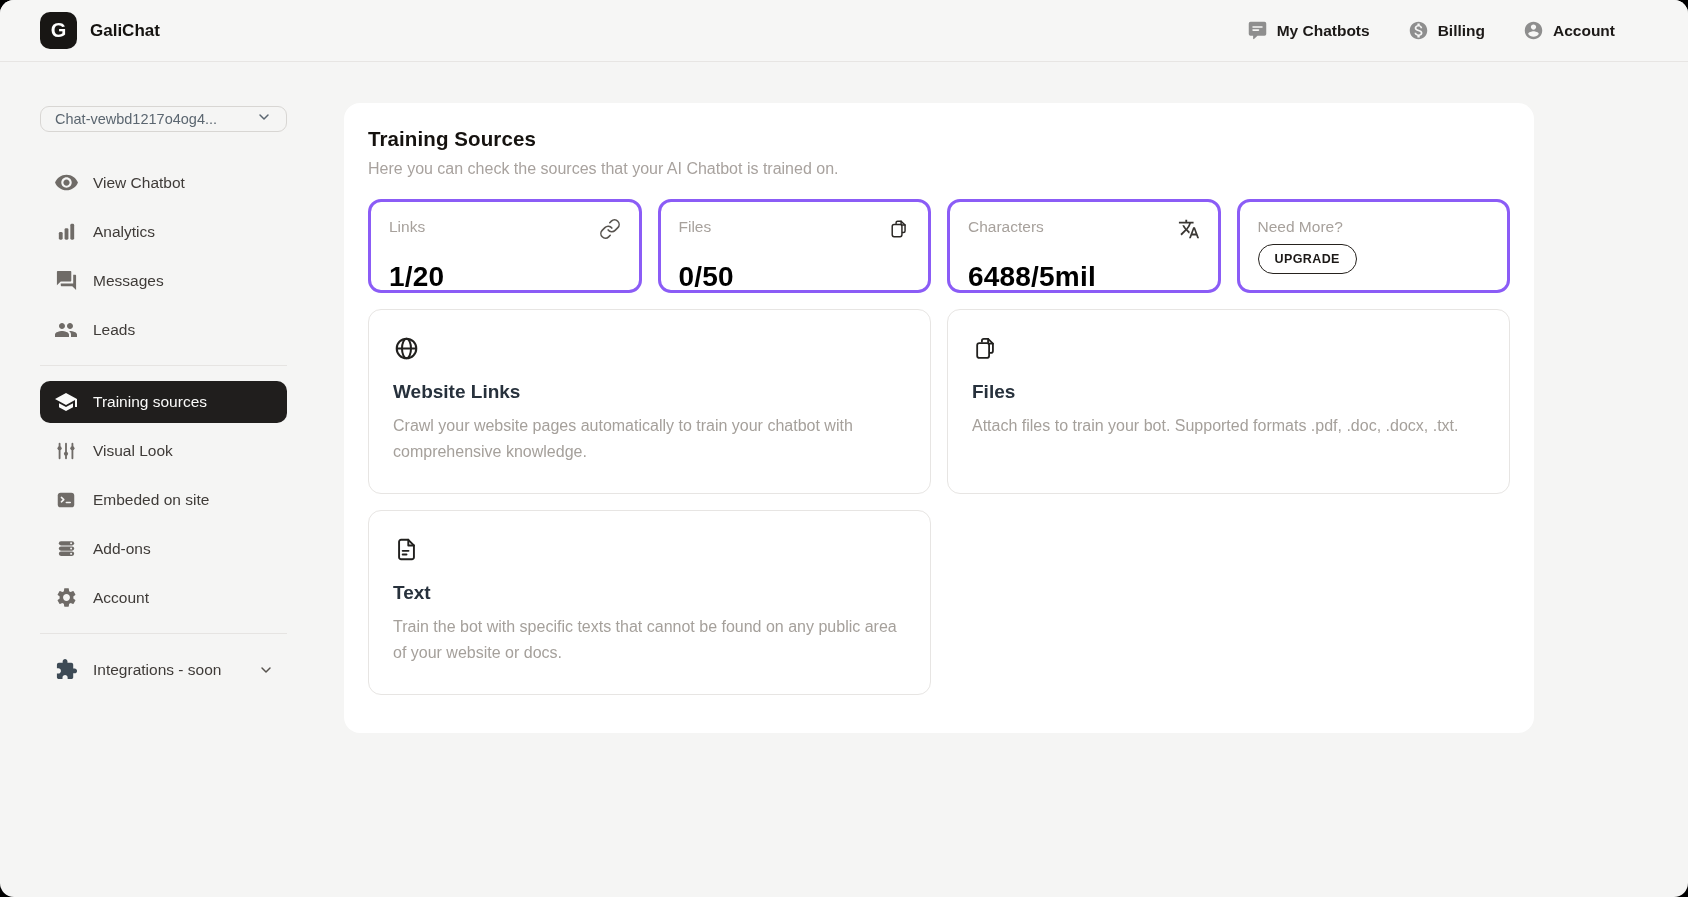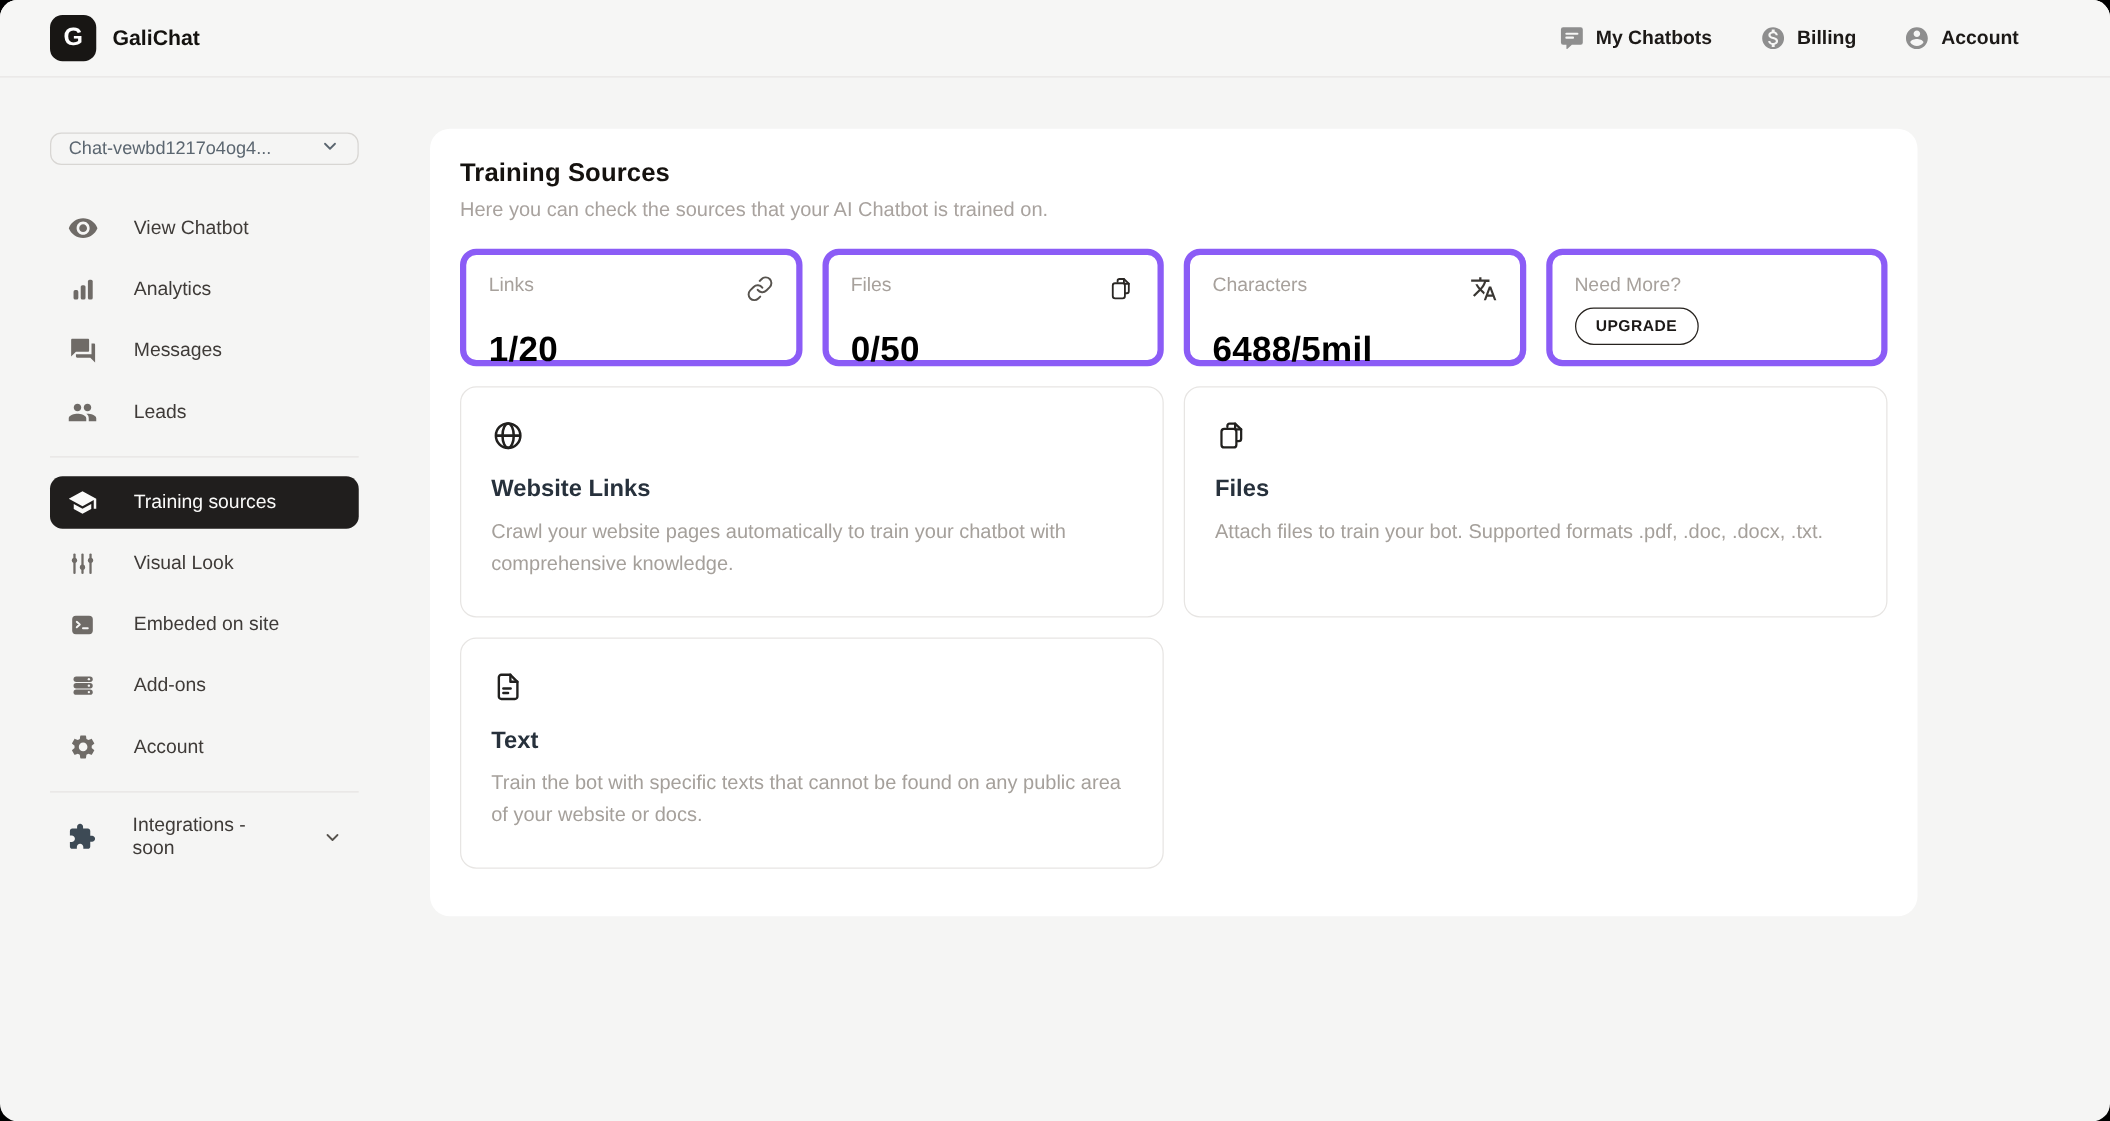--- a/index.html
+++ b/index.html
@@ -39,21 +39,21 @@
   .bot-selector {
     height:26px; border:1px solid #d8d6d3; border-radius:9px; background:#f5f5f4;
     display:flex; align-items:center; justify-content:space-between;
     padding:0 14px; cursor:pointer; margin-bottom:26px;
   }
   .bot-selector .selector-value {
     font-size:14.5px; color:#5b6670; white-space:nowrap; overflow:hidden;
   }
   .side-nav { display:flex; flex-direction:column; }
   .nav-item {
-    height:49px; display:flex; align-items:center; gap:28px;
+    height:49px; display:flex; align-items:center; gap:14px;
     padding:0 13px; border-radius:10px; cursor:pointer;
     font-size:15.5px; color:#3f3b38;
   }
   .nav-item .icon-wrap { width:26px; display:flex; justify-content:center; }
   .nav-item.active {
     background:#201e1d; color:#fafaf9; height:42px; margin:4px 0 3px 0;
   }
   .side-divider { border:none; border-top:1px solid #e6e4e2; margin:11px 0; }
   .nav-item .chevron-right-slot { margin-left:auto; display:flex; }
 
@@ -63,21 +63,21 @@
     width:1190px; height:630px; margin-top:41px;
     background:#fff; border-radius:16px; padding:24px;
   }
   .page-title { font-size:20.5px; font-weight:bold; color:#15120f; letter-spacing:.1px; }
   .page-subtitle { margin-top:9px; font-size:16px; color:#a8a29e; }
 
   .stats-grid {
     margin-top:21px; display:grid; grid-template-columns:repeat(4,1fr); gap:16px;
   }
   .stat-card {
-    border:5px solid #8b5cf6; border-radius:13px; background:#fff;
+    border:3px solid #8b5cf6; border-radius:13px; background:#fff;
     height:94px; padding:16px 18px;
   }
   .stat-top { display:flex; align-items:flex-start; justify-content:space-between; }
   .stat-label { font-size:15.5px; color:#a7a19c; }
   .stat-value { margin-top:17px; font-size:28px; font-weight:bold; color:#000000; letter-spacing:.2px; }
   .upgrade-btn {
     margin-top:8px; display:inline-block; background:#fff;
     border:1.6px solid #26221e; border-radius:17px; padding:7px 16px;
     font-size:12.5px; font-weight:bold; letter-spacing:.4px; color:#1c1917; cursor:pointer;
     font-family:"Liberation Sans", sans-serif;

